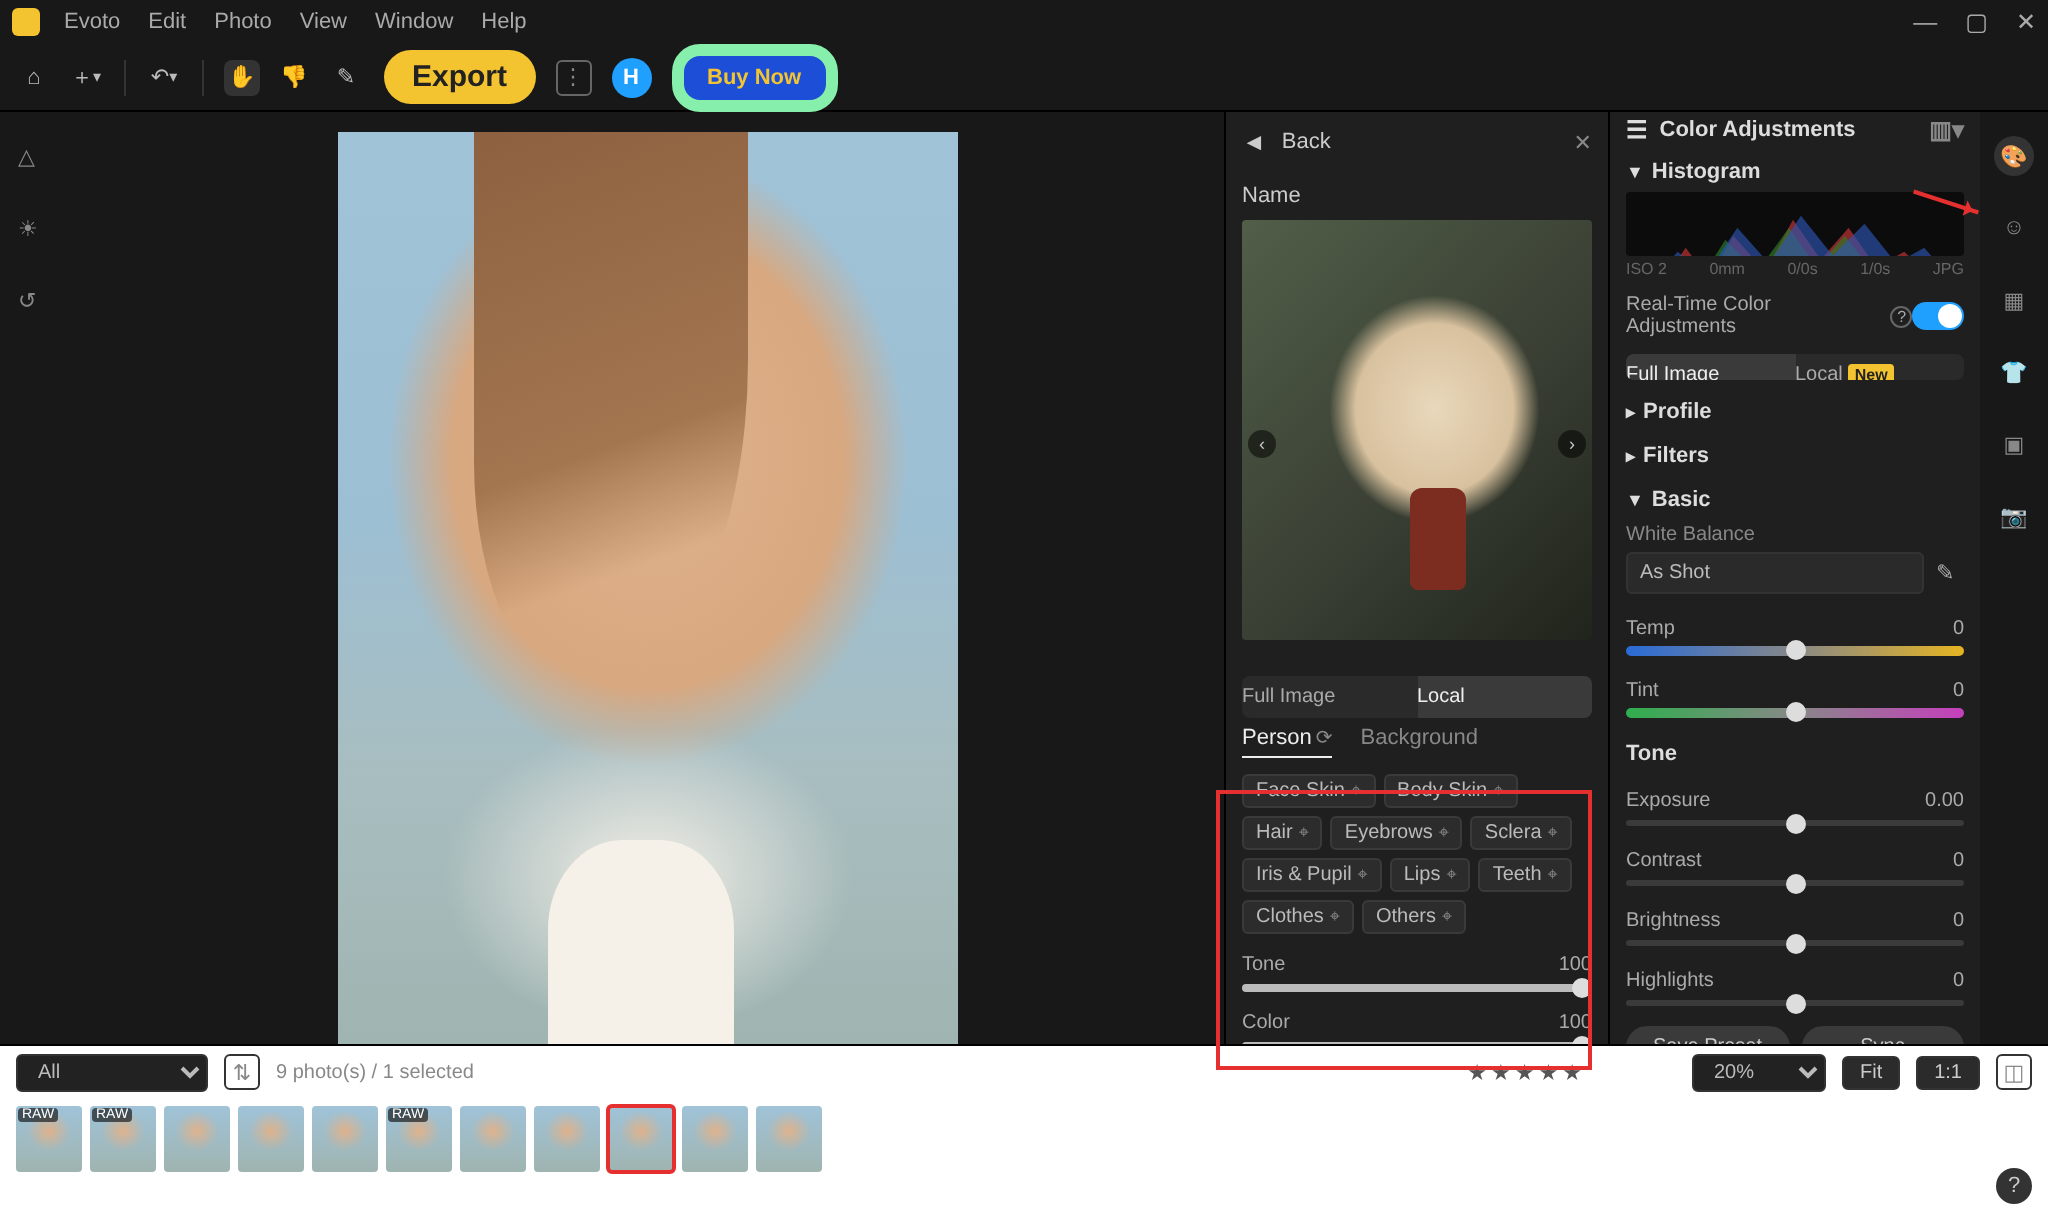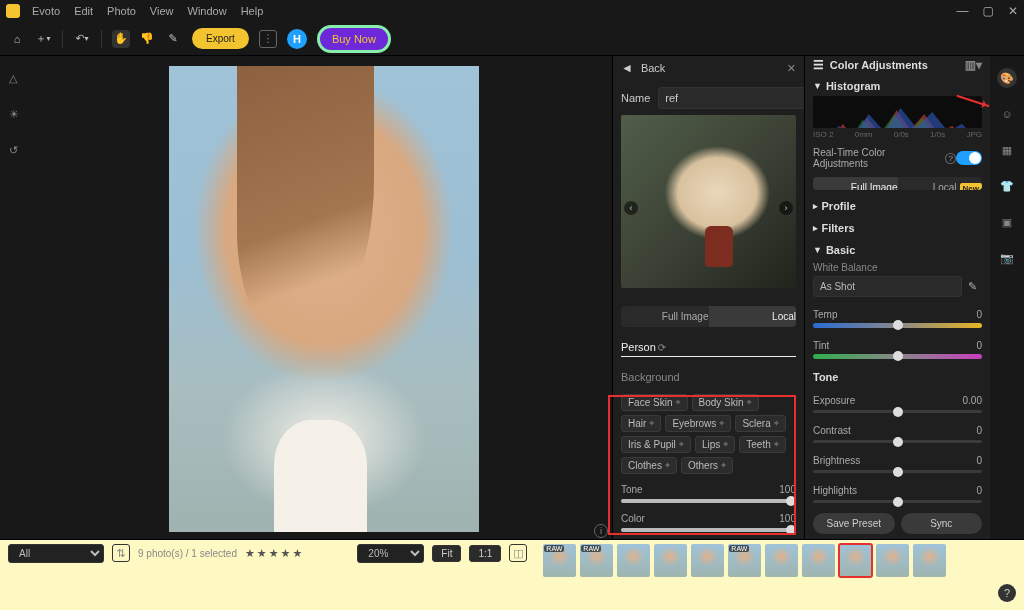--- a/index.html
+++ b/index.html
@@ -13,22 +13,22 @@
   .titlebar .win-ctrls { display:flex; gap:14px; color:#aaa; font-size:12px; }
   .win-ctrls span { cursor:pointer; }
 
   
   .toolbar { height: 34px; display:flex; align-items:center; padding:0 8px; background:#181818; gap:10px; border-bottom:1px solid #000; }
   .tool-ic { width:18px; height:18px; display:flex; align-items:center; justify-content:center; color:#bbb; border-radius:4px; cursor:pointer; }
   .tool-ic.active { background:#333; }
   .tool-group { display:flex; gap:8px; align-items:center; }
   .vdiv { width:1px; height:18px; background:#333; }
   .filename { flex:1; text-align:center; color:#aaa; font-size:11px; }
-  .export-btn { background:#f4c430; color:#222; font-weight:400; padding:5px 14px; border-radius:14px; border:none; cursor:pointer; font-size:10px;text-align:center; }
-  .buy-btn   { background:#6d28d9; color:#f4c430; padding:5px 12px; border-radius:14px; border:3px solid #86efac; cursor:pointer; font-size:11px; }
+  .export-btn { background:#f4c430; color:#222; font-weight:700; padding:5px 14px; border-radius:14px; border:none; cursor:pointer; font-size:15px;text-align:center; }
+  .buy-btn   { background:#1d4ed8; color:#f4c430; padding:5px 12px; border-radius:14px; border:6px solid #86efac; cursor:pointer; font-size:11px;font-weight:bold; }
   .avatar    { width:20px; height:20px; border-radius:50%; background:#1fa0ff; color:#fff; display:flex; align-items:center; justify-content:center; font-size:11px; font-weight:600; }
   .ic-square { width:18px; height:18px; border:1px solid #666; border-radius:3px; display:flex; align-items:center; justify-content:center; }
 
   
   .main { position:absolute; top:56px; bottom:68px; left:0; right:0; display:flex; }
   .left-rail { width:36px; background:#181818; display:flex; flex-direction:column; align-items:center; gap:18px; padding-top:16px; }
   .left-rail .rail-ic { width:18px; height:18px; color:#888; cursor:pointer; }
 
   .canvas { flex:1; display:flex; align-items:center; justify-content:center; position:relative; background:#181818; }
   .photo { width:310px; height:466px; background:
@@ -50,24 +50,24 @@
   .field-row { display:flex; align-items:center; gap:8px; margin:6px 0; }
   .field-row input { flex:1; background:#2a2a2a; border:1px solid #333; color:#ccc; padding:4px 6px; border-radius:3px; font-size:11px; }
   .ref-img { width:100%; height:210px; border-radius:2px; overflow:hidden; position:relative;
      background: radial-gradient(ellipse 50% 45% at 55% 45%, #e9d8bc 0%, #d8c19e 45%, transparent 60%),
                  linear-gradient(135deg,#515e48 0,#3a4034 55%,#20241c 100%); }
   .ref-img::before { content:""; position:absolute; bottom:12%; left:48%; width:16%; height:24%; background:#7d2d20; border-radius:6px 6px 4px 4px; }
   .ref-nav { position:absolute; top:50%; width:14px; height:14px; border-radius:50%; background:#0008; color:#ccc; text-align:center; line-height:14px; font-size:9px; cursor:pointer; }
   .ref-nav.l{ left:3px; } .ref-nav.r{ right:3px; }
 
   .seg { display:flex; background:#2a2a2a; border-radius:4px; margin-top:12px; overflow:hidden; }
-  .seg div { flex:1; text-align:right; padding:5px 0; font-size:10px; color:#aaa; cursor:pointer; }
+  .seg div { flex:1; text-align:left; padding:5px 0; font-size:10px; color:#aaa; cursor:pointer; }
   .seg div.active { background:#3a3a3a; color:#eee; }
 
-  .tabs { display:flex; gap:14px; margin-top:14px; font-size:11px;flex-direction:column; }
+  .tabs { display:flex; gap:14px; margin-top:4px; font-size:11px; }
   .tabs div { color:#888; cursor:pointer; padding-bottom:3px; }
   .tabs div.active { color:#eee; border-bottom:1px solid #eee; }
   .tabs .link-ic { font-size:10px; color:#888; margin-left:2px; }
 
   .chips { display:flex; flex-wrap:wrap; gap:4px; margin-top:8px; }
   .chip  { background:#2c2c2c; border:1px solid #3a3a3a; color:#bbb; padding:2px 6px; border-radius:3px; font-size:10px; display:flex; align-items:center; gap:3px; cursor:pointer; }
   .chip .ci { font-size:9px; color:#888; }
 
   .slider-row { margin-top:10px; }
   .slider-row .sr-top { display:flex; justify-content:space-between; font-size:10px; color:#aaa; }
@@ -114,21 +114,21 @@
 
   .preset-row { display:flex; gap:6px; margin-top:10px; }
   .preset-row button { flex:1; background:#3a3a3a; border:none; color:#ccc; padding:5px 0; border-radius:12px; font-size:10px; cursor:pointer; }
 
   .right-rail { width:34px; background:#181818; display:flex; flex-direction:column; align-items:center; gap:16px; padding-top:12px; }
   .right-rail .rr-ic { width:20px; height:20px; border-radius:50%; display:flex; align-items:center; justify-content:center; color:#888; cursor:pointer; }
   .right-rail .rr-ic.active { background:#333; color:#eee; }
   .help-ic { position:absolute; right:8px; bottom:8px; width:18px; height:18px; border-radius:50%; background:#333; color:#ccc; text-align:center; line-height:18px; font-size:11px; cursor:pointer; }
 
   
-  .bottombar { position:absolute; left:0; right:0; bottom:0; height:71px; background:#fef9c3; border-top:1px solid #000; display:flex; flex-direction:row; }
+  .bottombar { position:absolute; left:0; right:0; bottom:0; height:88px; background:#ffffff; border-top:1px solid #000; display:flex; flex-direction:column; }
   .bb-top { height:26px; display:flex; align-items:center; padding:0 8px; gap:8px; }
   .bb-top select { background:#222; border:1px solid #333; color:#bbb; padding:2px 18px 2px 6px; border-radius:3px; font-size:10px; }
   .bb-top .sort-ic { width:18px; height:18px; border:1px solid #333; border-radius:3px; display:flex; align-items:center; justify-content:center; cursor:pointer; color:#888; }
   .bb-top .count { color:#888; font-size:10px; }
   .stars { display:flex; gap:2px; color:#555; margin-left:auto; }
   .stars span { cursor:pointer; }
   .zoom-sel { background:#222; border:1px solid #333; color:#bbb; padding:2px 6px; border-radius:3px; font-size:10px;margin-left:47px; }
   .fit-btn,.oo-btn { background:#2b2b2b; border:1px solid #333; color:#ccc; padding:2px 8px; border-radius:3px; font-size:10px; cursor:pointer; }
   .film { flex:1; display:flex; gap:4px; padding:4px 8px; overflow:hidden; }
   .thumb-img { width:33px; height:33px; border-radius:2px; position:relative; flex:none; cursor:pointer;
@@ -196,21 +196,20 @@
   </div>
 
   <div class="mid-panel">
     <div class="mid-head">
       <span class="back-arrow">◄</span>
       <span>Back</span>
       <span class="close">✕</span>
     </div>
     <div class="field-row">
       <span>Name</span>
-      <input value="ref" style="">
     </div>
     <div class="ref-img">
       <span class="ref-nav l">‹</span>
       <span class="ref-nav r">›</span>
     </div>
 
     <div style="position:relative; margin-top:2px; padding-top:4px;">
       <div class="seg">
         <div>Full Image</div>
         <div class="active">Local</div>

